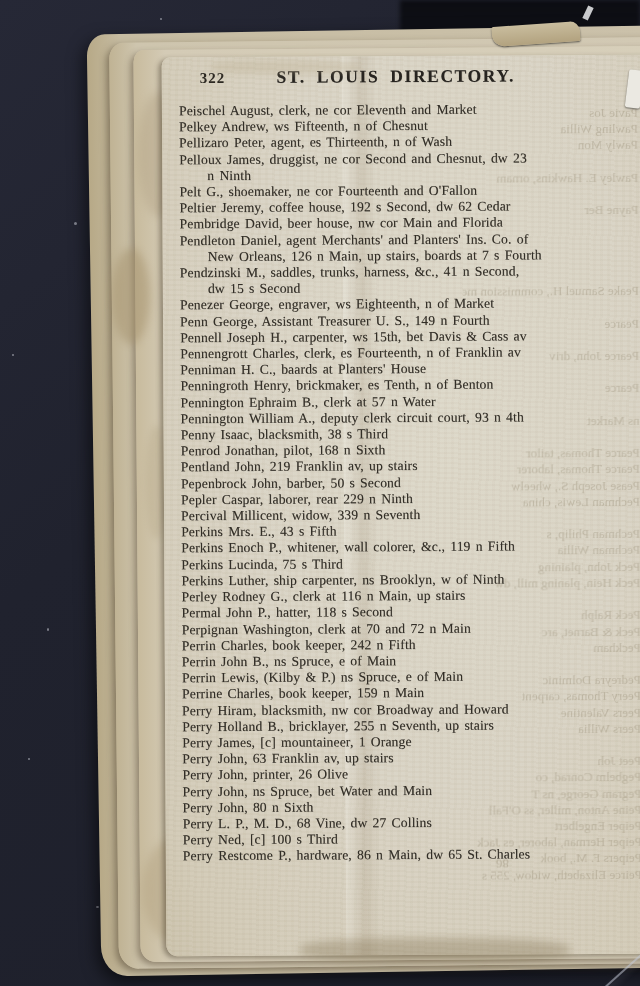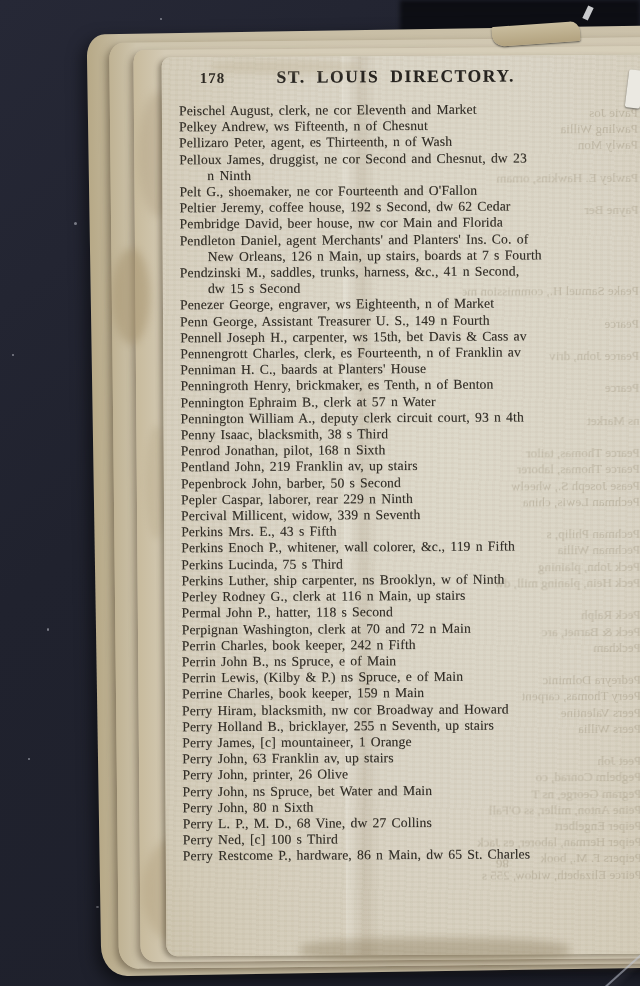--- a/index.html
+++ b/index.html
@@ -191,21 +191,21 @@
         <div class="gline">Pegbelm Conrad, co</div>
         <div class="gline">Pegram George, ns T</div>
         <div class="gline">Peine Anton, miller, ss O'Fall</div>
         <div class="gline">Peiper Engelbert</div>
         <div class="gline">Peiper Herman, laborer, es Jack</div>
         <div class="gline">Peipers F. M., book</div>
         <div class="gline">Peirce Elizabeth, widow, 255 s</div>
       </div>
 
     <div class="header-row">
-      <span class="page-number">178</span>
+      <span class="page-number">322</span>
       <span class="page-title">ST. LOUIS DIRECTORY.</span>
     </div>
 
     <div class="entries">
         <div class="entry">
           <div class="eline">Peischel August, clerk, ne cor Eleventh and Market</div>
         </div>
         <div class="entry">
           <div class="eline">Pelkey Andrew, ws Fifteenth, n of Chesnut</div>
         </div>

